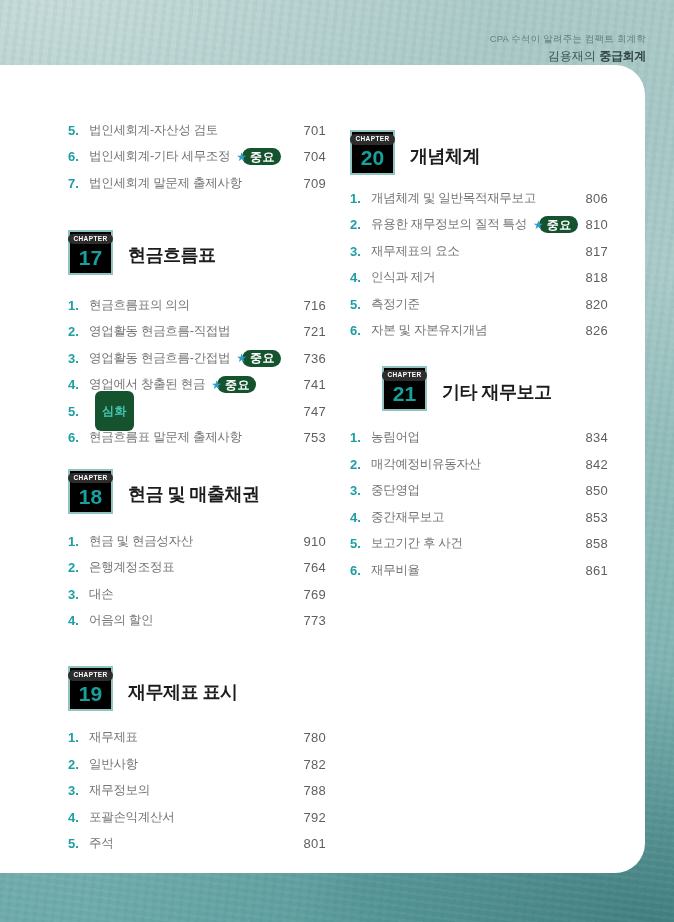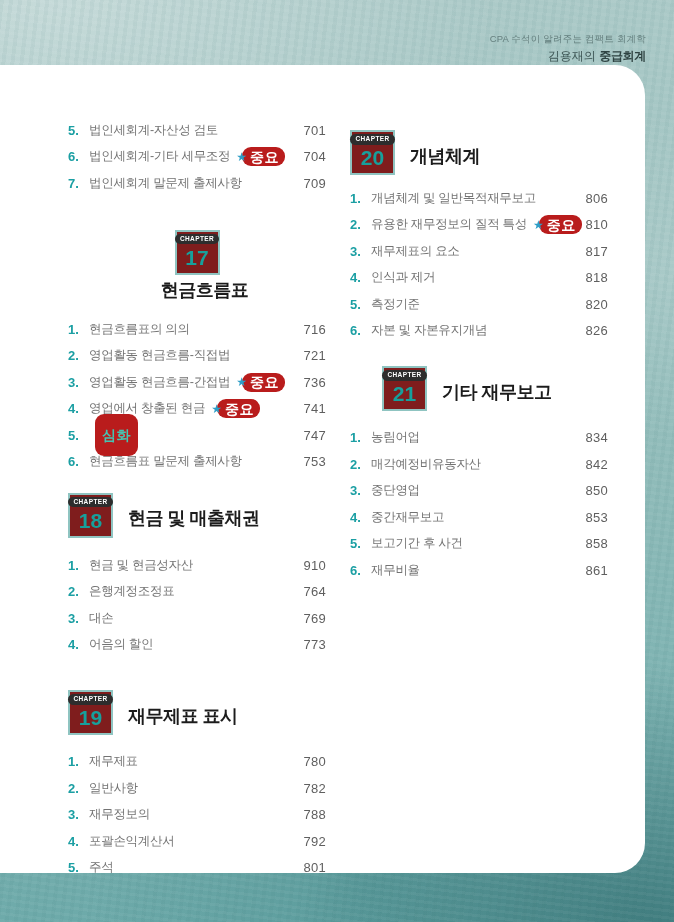--- a/index.html
+++ b/index.html
@@ -28,44 +28,44 @@
   .card{
     position:absolute;left:0;top:65px;width:645px;height:808px;
     background:#ffffff;border-radius:0 30px 30px 0;
   }
   .col{position:absolute;width:258px;}
   .col-left{left:68px;top:52px;}
   .col-right{left:350px;top:65px;}
   .ch-header{display:flex;align-items:center;}
   .ch-box{
     width:45px;height:45px;box-sizing:border-box;flex:none;
-    background:#7f1d1d;border:2px solid #8fc4c1;position:relative;
+    background:#000000;border:2px solid #8fc4c1;position:relative;
     display:flex;flex-direction:column;align-items:center;
   }
   .ch-pill{
     position:absolute;top:2px;background:#2d2d2d;color:#fff;
     font-size:6.5px;font-weight:bold;letter-spacing:0.4px;
     padding:2px 5px;border-radius:7px;line-height:1;white-space:nowrap;
   }
   .ch-num{margin-top:13px;color:#17a09c;font-weight:800;font-size:21px;line-height:1.2;}
   .ch-title{
     margin-left:15px;font-size:18px;font-weight:800;color:#1c1c1c;
     letter-spacing:-0.5px;transform:translateY(3px);white-space:nowrap;
   }
   .toc-list{}
   .row{display:flex;align-items:center;height:26.5px;font-size:12.5px;white-space:nowrap;}
   .row .num{color:#1b9fa3;font-weight:bold;width:21px;flex:none;font-size:13px;}
   .row .title{color:#737373;letter-spacing:-0.3px;}
   .badge{display:inline-flex;align-items:center;margin-left:6px;}
   .badge .star{color:#2e9ec7;font-size:12px;margin-right:-5px;position:relative;z-index:1;line-height:1;}
   .badge .pill{
-    background:#b91c1c;color:#ffffff;font-size:14px;font-weight:bold;
+    background:#14532d;color:#ffffff;font-size:12px;font-weight:bold;
     padding:2.5px 6px 2.5px 8px;border-radius:9px;line-height:1;letter-spacing:0.5px;
   }
-  .badge.adv .pill{color:#45c4b2;padding:14px 7px;}
+  .badge.adv .pill{color:#45c4b2;padding:14px 7px;border-radius:6px;}
   .row .page{margin-left:auto;color:#5f5f5f;font-size:13px;letter-spacing:0.3px;}
 </style>
 </head>
 <body>
 
 <div class="texture"></div>
 
 <div class="hdr">
   <div class="tagline">CPA 수석이 알려주는 컴팩트 회계학</div>
   <div class="bookline"><span>김용재의</span> <b>중급회계</b></div>
@@ -90,21 +90,21 @@
             <span class="page">704</span>
           </div>
           <div class="row">
             <span class="num">7.</span>
             <span class="title">법인세회계 말문제 출제사항</span>
             <span class="page">709</span>
           </div>
         </div>
       </div>
       <div class="section">
-        <div class="ch-header" style="margin-top: 33px; flex-direction: column;">
+        <div class="ch-header" style="margin-top: 33px;">
           <div class="ch-box">
             <div class="ch-pill">CHAPTER</div>
             <div class="ch-num">17</div>
           </div>
           <div class="ch-title">현금흐름표</div>
         </div>
         <div class="toc-list" style="margin-top: 17.5px;">
           <div class="row">
             <span class="num">1.</span>
             <span class="title">현금흐름표의 의의</span>

